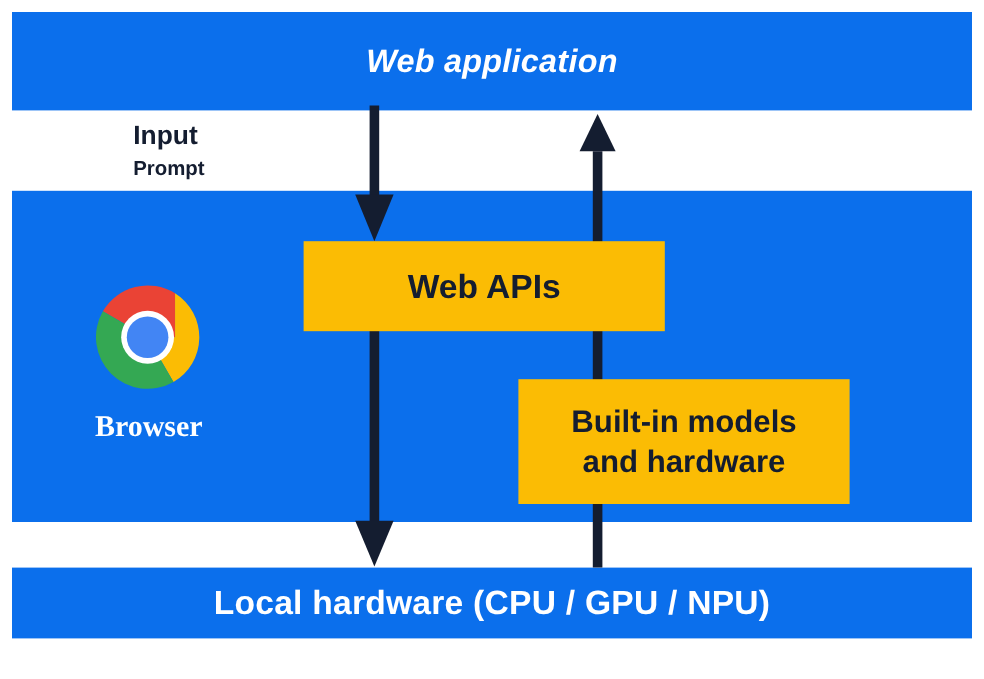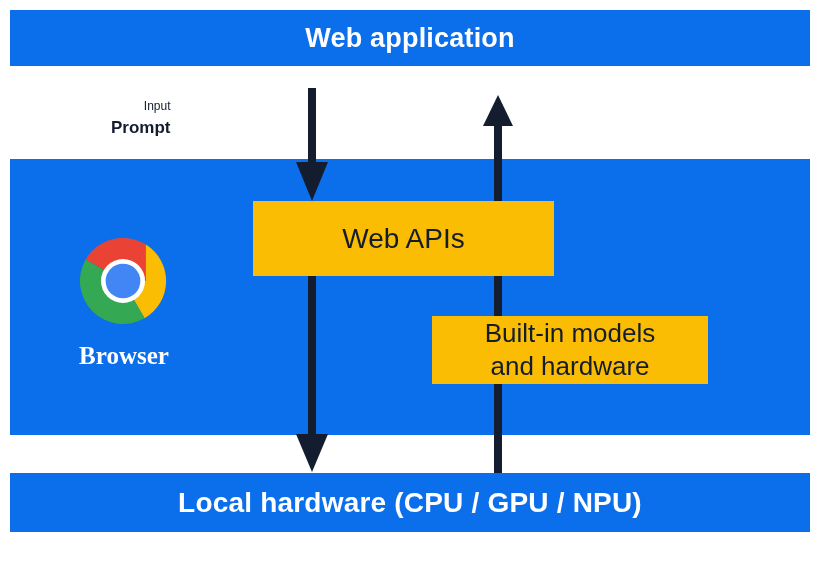--- a/index.html
+++ b/index.html
@@ -21,59 +21,59 @@
     overflow: hidden;
   }
   .canvas { position: absolute; inset: 0; width: 820px; height: 566px; }
 
   .band {
     position: absolute; left: 10px; width: 800px;
     background: var(--band_blue);
     display: flex; align-items: center; justify-content: center;
     z-index: 1;
   }
-  .band-top    { top: 10px;  height: 56px; }
+  .band-top    { top: 10px;  height: 82px; font-style: italic; }
   .band-middle { top: 159px; height: 276px; }
   .band-bottom { top: 473px; height: 59px; }
 
   .band-title {
     color: var(--text_white);
     font-weight: bold;
     letter-spacing: 0.2px;
     white-space: nowrap;
   }
   .band-top .band-title { font-size: 27px; }
   .band-bottom .band-title { font-size: 28px; }
 
   .io {
     position: absolute; top: 99px; z-index: 4;
     color: var(--ink_navy); line-height: 1.25;
     white-space: nowrap;
   }
   .io-input  { left: 111px; text-align: left; }
   .io-output { right: 53px; text-align: right; }
-  .io-caption { display: block; font-size: 12px; font-weight: normal; text-align: right; }
+  .io-caption { display: block; font-size: 22px; font-weight: bold; }
   .io-value   { display: block; font-size: 17px; font-weight: bold; margin-top: 3px; }
 
   .arrows {
     position: absolute; inset: 0; width: 820px; height: 566px;
     z-index: 2; pointer-events: none;
   }
   .arrow-line { stroke: var(--ink_navy); stroke-width: 8px; }
   .arrow-head { fill: var(--ink_navy); }
 
   .yellow-box {
     position: absolute; background: var(--box_yellow);
     display: flex; flex-direction: column;
     align-items: center; justify-content: center;
-    z-index: 3; color: var(--ink_navy); font-weight: normal;
+    z-index: 3; color: var(--ink_navy); font-weight: bold;
     text-align: center; white-space: nowrap;
   }
   .web-apis-box { left: 253px; top: 201px; width: 301px; height: 75px; font-size: 28px; }
-  .builtin-box  { left: 432px; top: 316px; width: 276px; height: 68px; font-size: 26px; line-height: 33px; }
+  .builtin-box  { left: 432px; top: 316px; width: 276px; height: 104px; font-size: 26px; line-height: 33px; }
 
   .chrome-logo { position: absolute; left: 78px; top: 236px; width: 90px; height: 90px; z-index: 3; }
 
   .browser-label {
     position: absolute; left: 40px; top: 342px; width: 168px;
     text-align: center; color: var(--text_white);
     font-size: 25px; font-weight: bold; z-index: 3; font-family: Liberation Serif, serif;
   }
 </style>
 </head>

